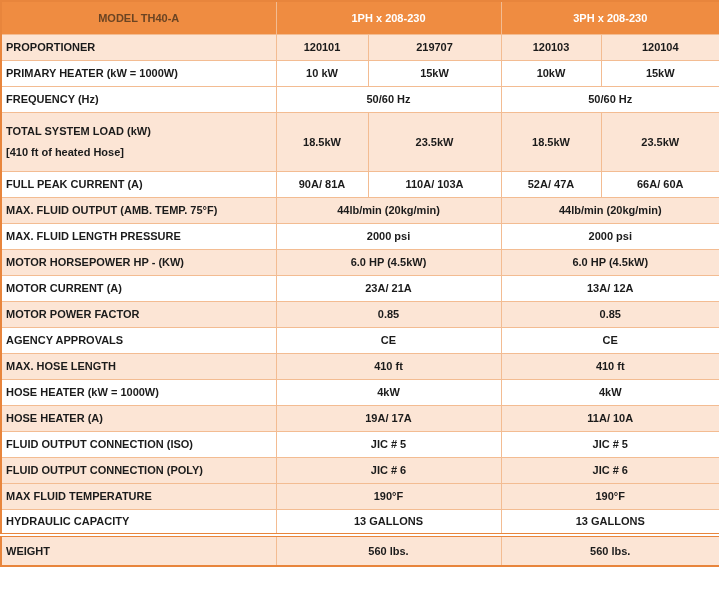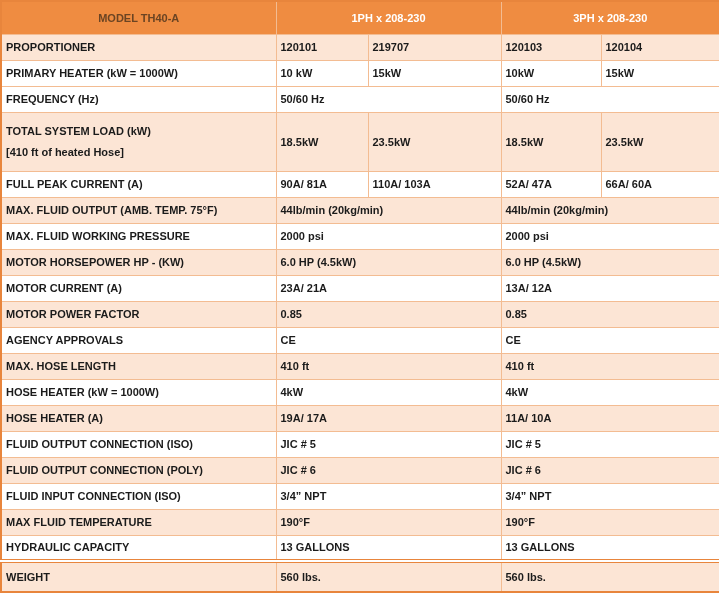--- a/index.html
+++ b/index.html
@@ -50,20 +50,21 @@
   }
   tbody tr.light td { background: #FCE5D5; margin-left: 24px; }
   tbody tr.white td { background: #ffffff; margin-top: 40px; }
   td.lbl {
     text-align: left;
     padding-left: 8px;
     vertical-align: middle;
   }
   td.lbl .lbl-line2 { margin-top: 9px; }
   td.val {
+    text-align: center;
     vertical-align: middle;
   }
 </style>
 </head>
 <body>
 
 <div class="page">
   <table class="spec">
     <colgroup>
       <col style="width:275px">
@@ -115,21 +116,21 @@
           <td class="val">110A/ 103A</td>
           <td class="val">52A/ 47A</td>
           <td class="val">66A/ 60A</td>
         </tr>
         <tr class="light">
           <td class="lbl">MAX. FLUID OUTPUT (AMB. TEMP. 75°F)</td>
           <td class="val" colspan="2">44lb/min (20kg/min)</td>
           <td class="val" colspan="2">44lb/min (20kg/min)</td>
         </tr>
         <tr class="white">
-          <td class="lbl">MAX. FLUID WORKING PRESSURE</td>
+          <td class="lbl">MAX. FLUID LENGTH PRESSURE</td>
           <td class="val" colspan="2">2000 psi</td>
           <td class="val" colspan="2">2000 psi</td>
         </tr>
         <tr class="light">
           <td class="lbl">MOTOR HORSEPOWER HP - (KW)</td>
           <td class="val" colspan="2">6.0 HP (4.5kW)</td>
           <td class="val" colspan="2">6.0 HP (4.5kW)</td>
         </tr>
         <tr class="white">
           <td class="lbl">MOTOR CURRENT (A)</td>
@@ -164,25 +165,20 @@
         <tr class="white">
           <td class="lbl">FLUID OUTPUT CONNECTION (ISO)</td>
           <td class="val" colspan="2">JIC # 5</td>
           <td class="val" colspan="2">JIC # 5</td>
         </tr>
         <tr class="light">
           <td class="lbl">FLUID OUTPUT CONNECTION (POLY)</td>
           <td class="val" colspan="2">JIC # 6</td>
           <td class="val" colspan="2">JIC # 6</td>
         </tr>
-        <tr class="white">
-          <td class="lbl">FLUID INPUT CONNECTION (ISO)</td>
-          <td class="val" colspan="2">3/4” NPT</td>
-          <td class="val" colspan="2">3/4” NPT</td>
-        </tr>
         <tr class="light">
           <td class="lbl">MAX FLUID TEMPERATURE</td>
           <td class="val" colspan="2">190°F</td>
           <td class="val" colspan="2">190°F</td>
         </tr>
         <tr class="white">
           <td class="lbl">HYDRAULIC CAPACITY</td>
           <td class="val" colspan="2">13 GALLONS</td>
           <td class="val" colspan="2">13 GALLONS</td>
         </tr>

